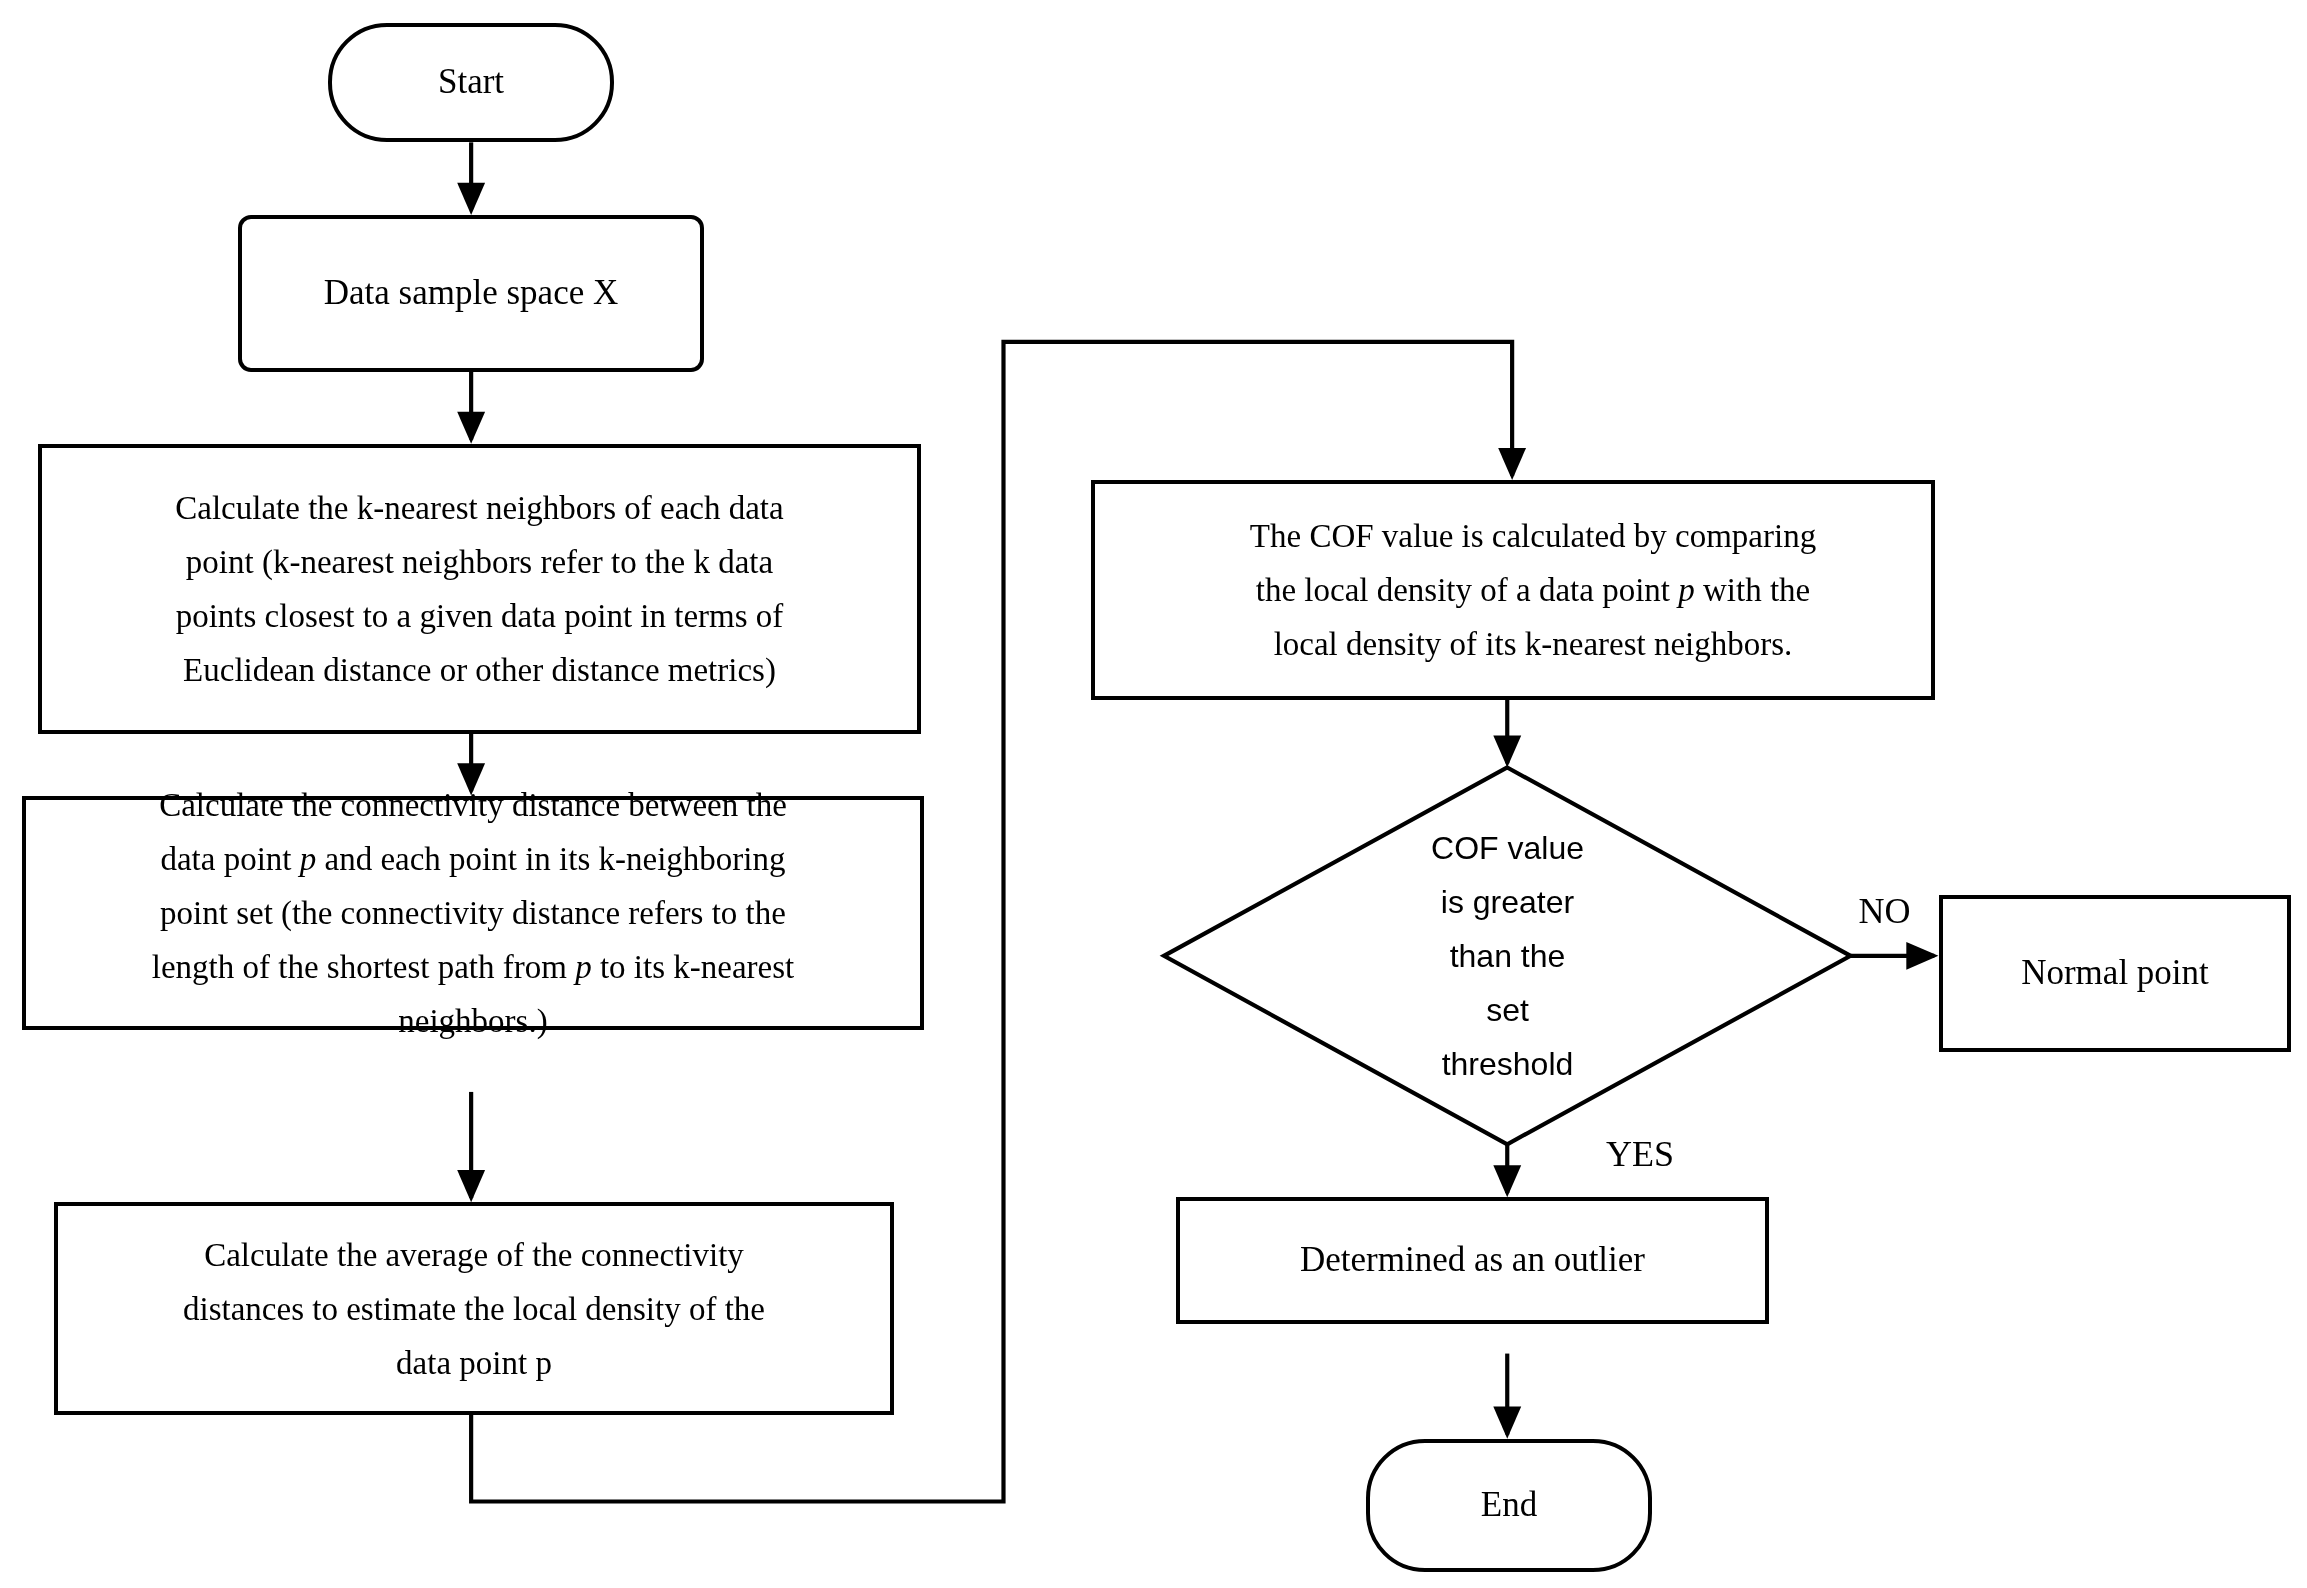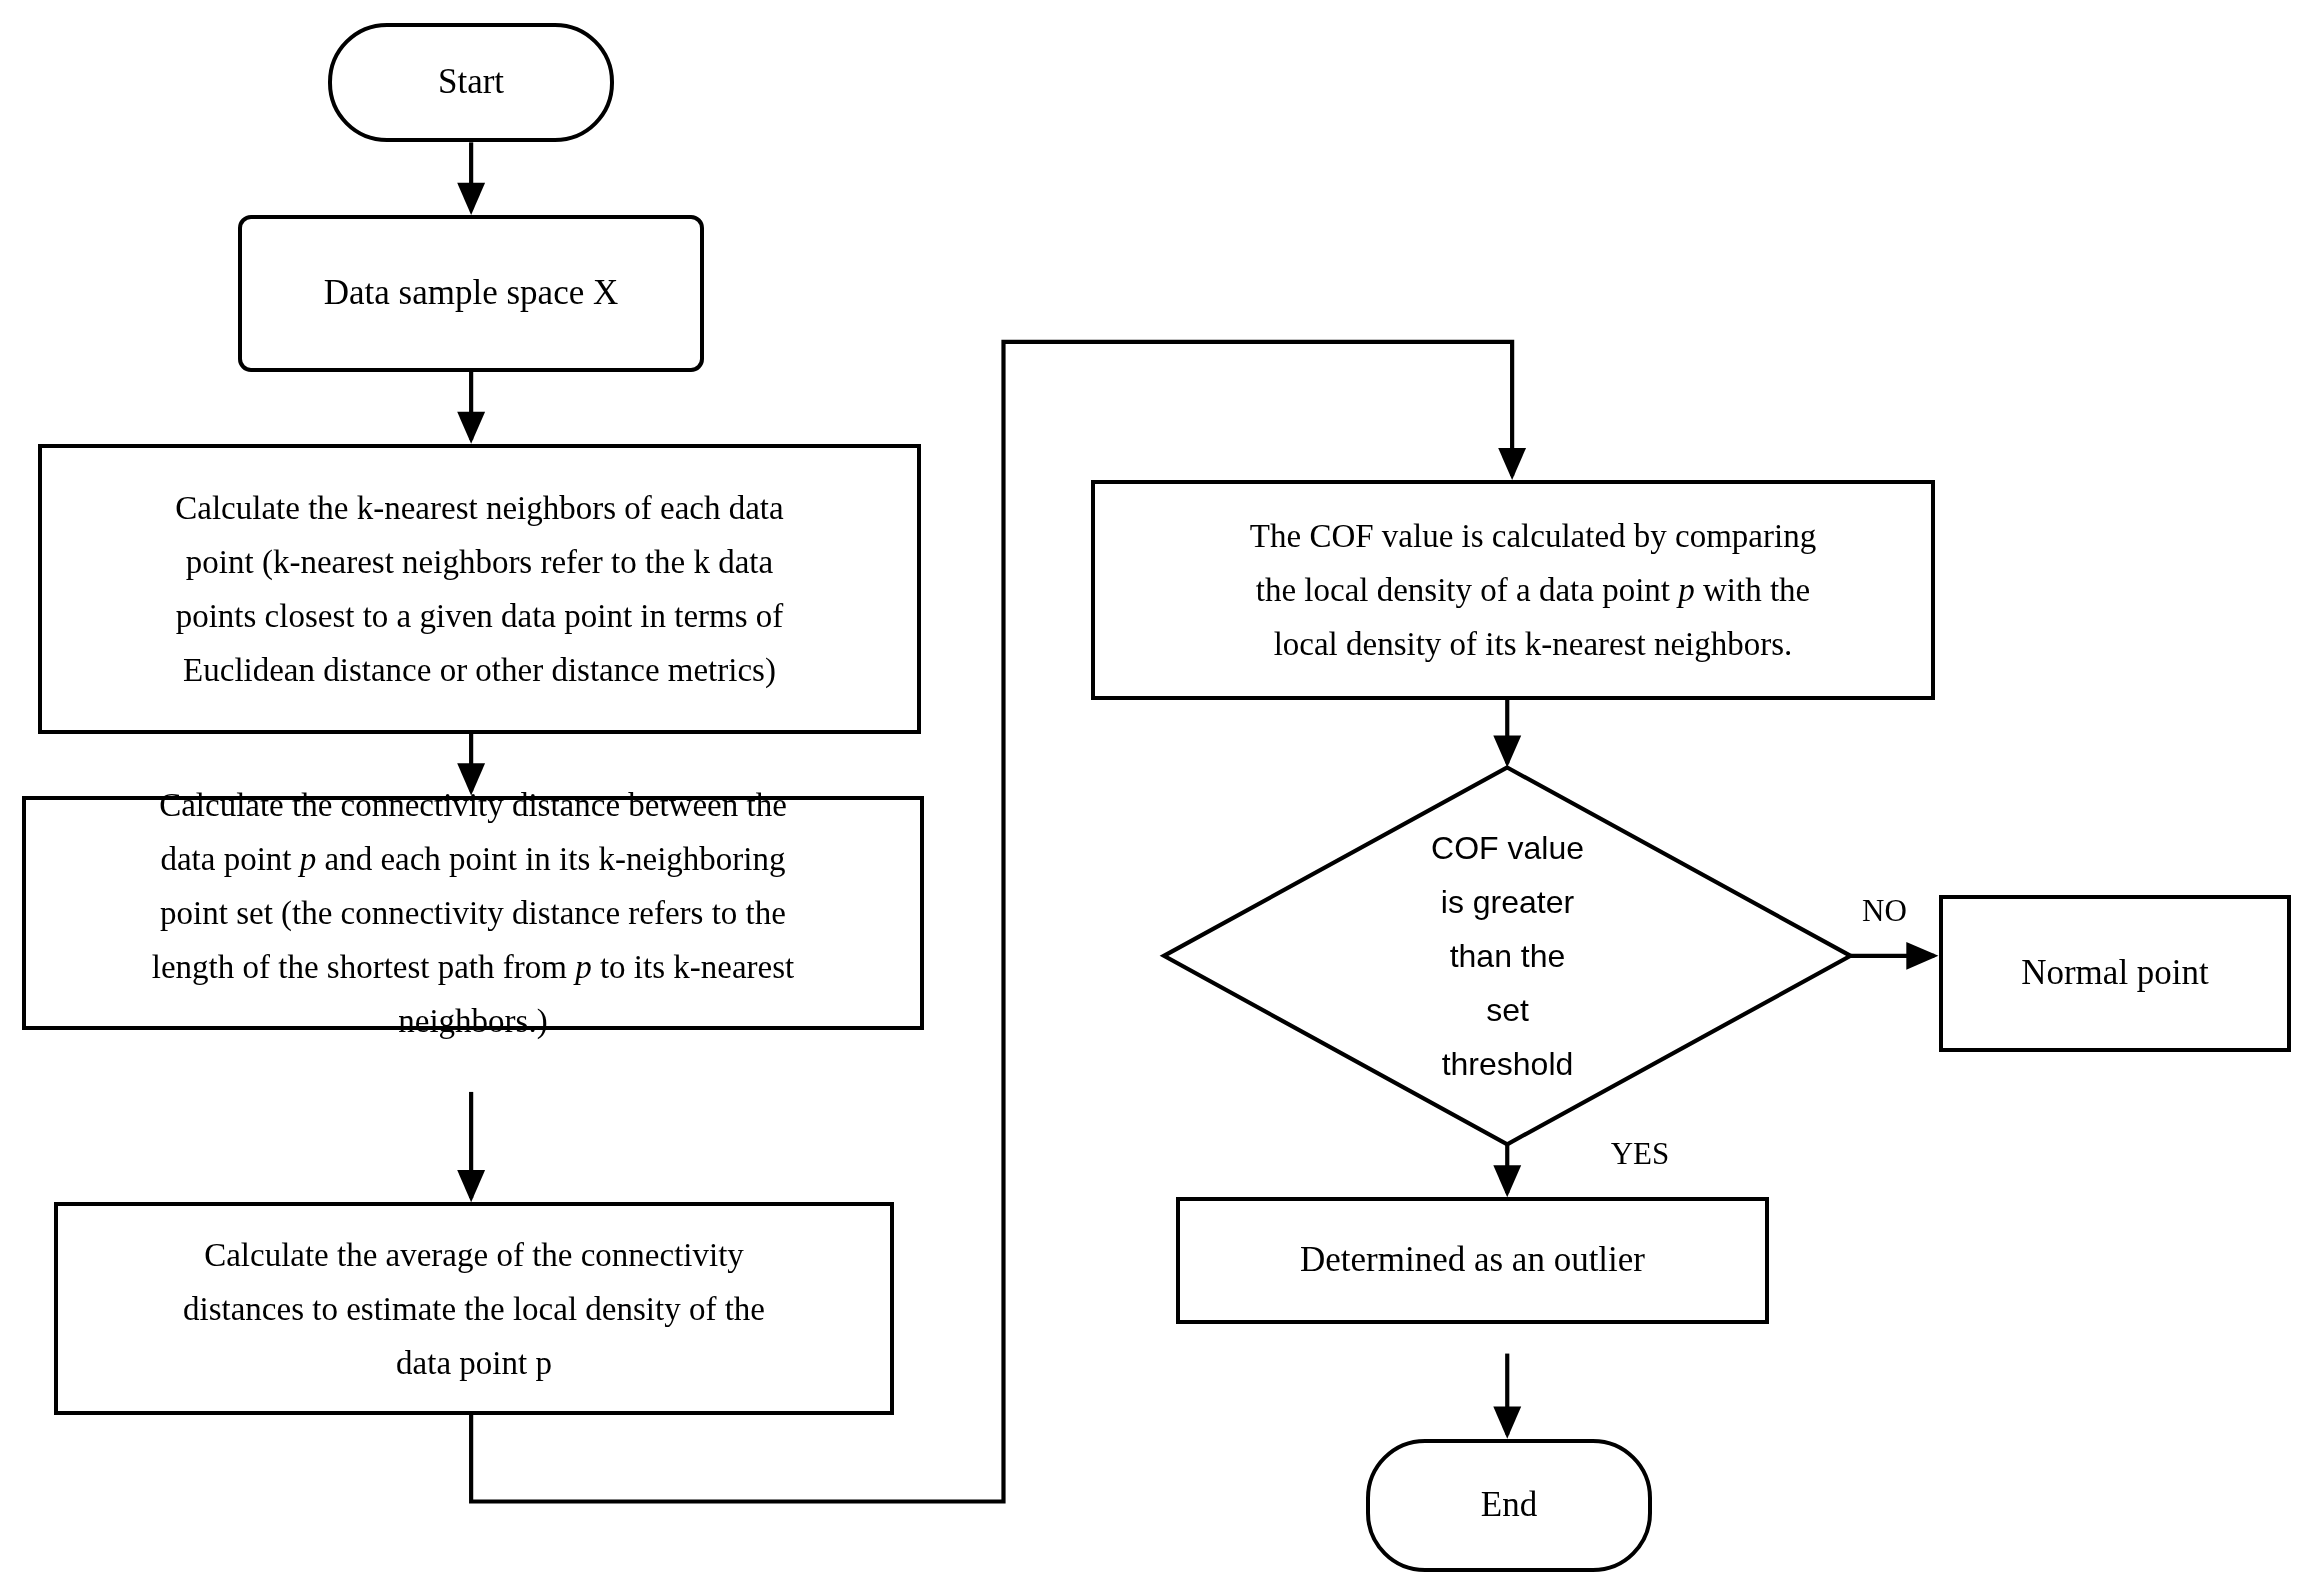--- a/index.html
+++ b/index.html
@@ -40,21 +40,21 @@
     justify-content: center;
     text-align: center;
     font-family: "Liberation Sans", sans-serif;
   }
   .diamond-line { font-size: 32px; line-height: 54px; white-space: nowrap; }
   .edge-label {
     position: absolute;
     display: flex;
     align-items: center;
     justify-content: center;
-    font-size: 31px;
+    font-size: 36px;
     font-family: "Liberation Serif", serif;
   }
   .para-line i { font-style: italic; }
 </style>
 </head>
 <body>
 
 <div class="canvas">
 
   <svg class="edges" viewBox="0 0 3306 2276">

